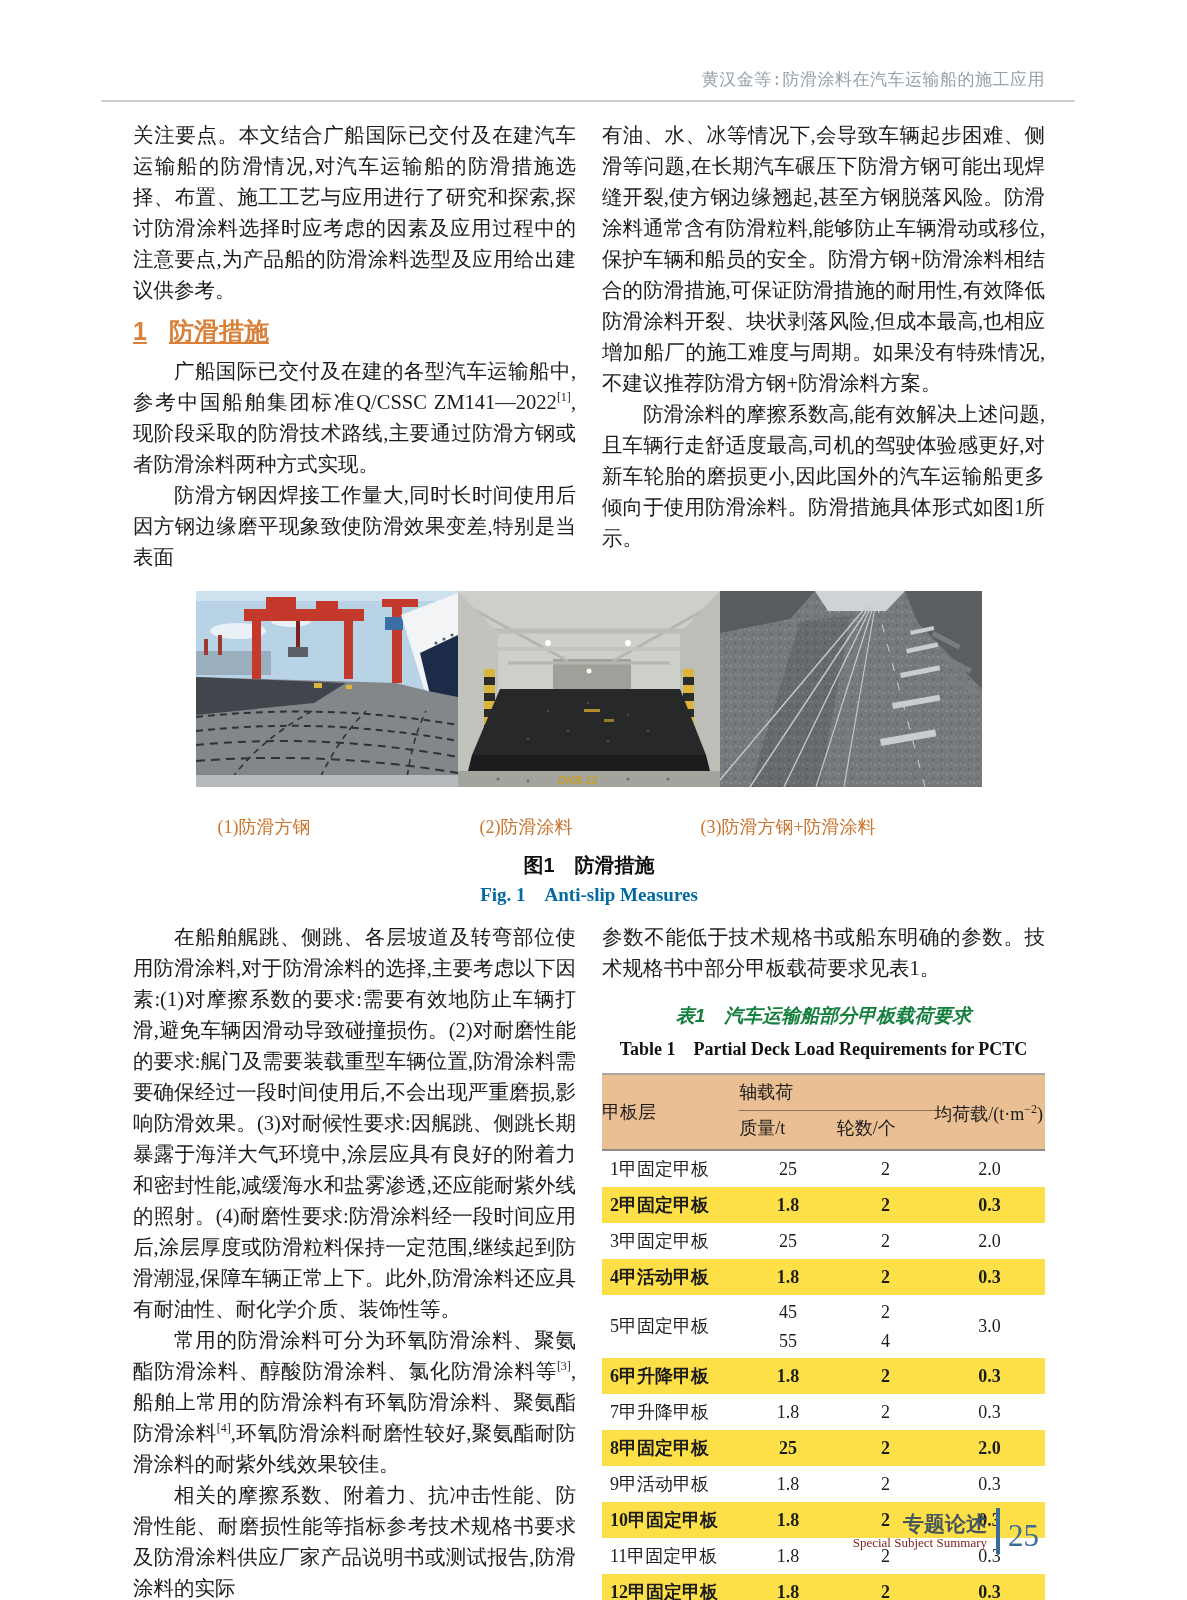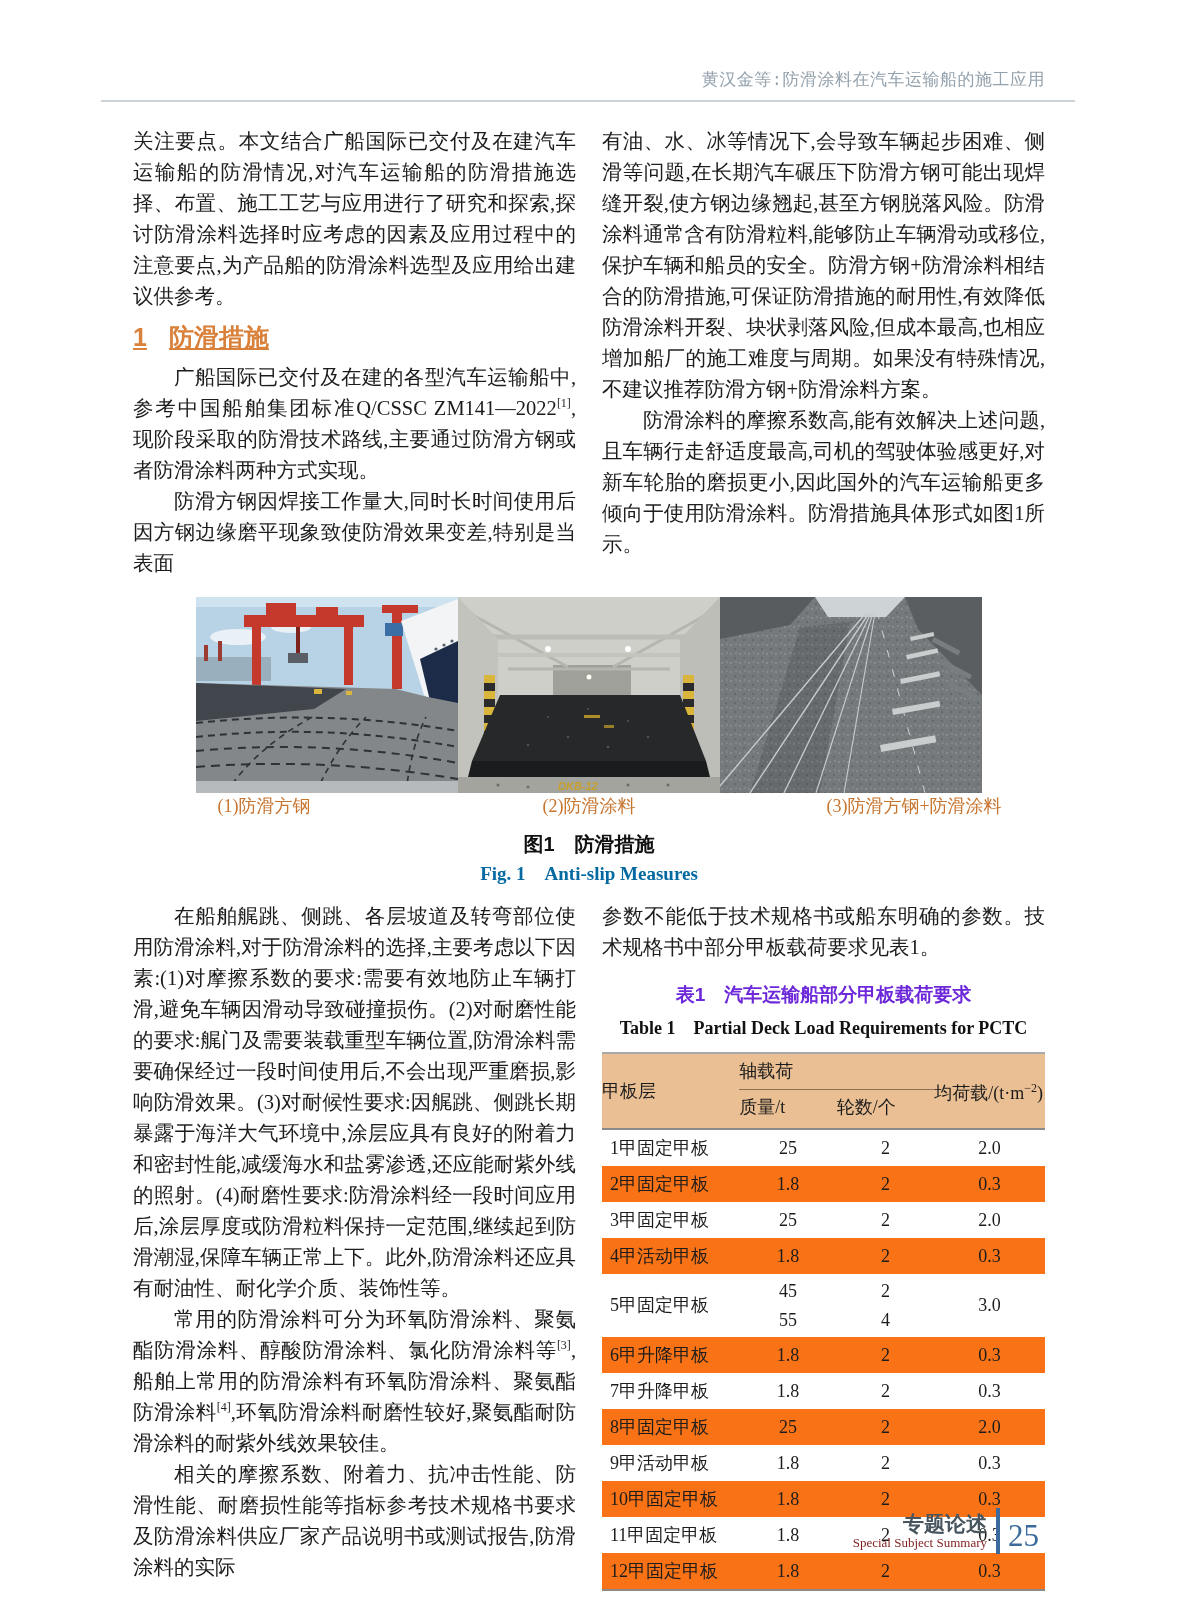--- a/index.html
+++ b/index.html
@@ -4,50 +4,50 @@
 <style>
   html,body{margin:0;padding:0;background:#ffffff;}
   body{width:1187px;height:1600px;position:relative;font-family:"Liberation Serif",serif;color:#1c1c1c;overflow:hidden;}
   .page{padding:68px 142px 0 133px;}
 
   
   .running-title{text-align:right;color:#94a2ad;font-size:17px;font-family:Liberation Mono, monospace;letter-spacing:.5px;}
   .header-rule{border:none;border-top:2px solid #ccd3d8;margin:9px -30px 0 -32px;}
 
   
-  .cols{display:flex;gap:26px;margin-top:24px;}
+  .cols{display:flex;gap:26px;margin-top:18px;}
   .col{flex:1;min-width:0;font-size:20.5px;line-height:31px;text-align:justify;}
   .col p{margin:0;}
   p.indent{text-indent:2em;}
   sup.ref{font-size:12px;line-height:0;}
 
   h2.sec{font-family:"Liberation Sans",sans-serif;color:#d9813a;font-size:25px;font-weight:bold;margin:10px 0 10px 0;line-height:30px;text-decoration:underline;}
   h2.sec .num{margin-right:22px;}
 
   
   .figure-block{margin-top:18px;text-align:center;}
   .fig-row{display:flex;justify-content:center;gap:0;}
   .fig-img{width:262px;height:196px;display:block;background:#ddd;}
-  .fig-captions{display:flex;justify-content:space-between;gap:8px;margin-top:1px;}
+  .fig-captions{display:flex;justify-content:flex-start;gap:0;margin-top:28px;}
   .fig-cap{width:262px;text-align:center;color:#c8752f;font-size:18px;}
   .figure-title-zh{font-family:"Liberation Sans",sans-serif;font-weight:bold;font-size:20px;margin-top:13px;color:#111;}
   .figure-title-en{font-weight:bold;font-size:19px;margin-top:3px;color:#0369a1;}
 
   
-  .table-title-zh{font-family:"Liberation Sans",sans-serif;font-weight:bold;font-size:19px;text-align:center;margin-top:16px;color:#6d28d9;}
+  .table-title-zh{font-family:"Liberation Sans",sans-serif;font-weight:bold;font-size:19px;text-align:center;margin-top:16px;color:#15803d;font-style:italic;}
   .table-title-en{font-weight:bold;font-size:18px;text-align:center;margin-top:3px;color:#111;}
   table.deck{width:100%;border-collapse:collapse;font-size:18px;margin-top:8px;border-top:2px solid #a9a9a9;border-bottom:2px solid #8a8a8a;}
   table.deck thead{background:#eabf93;}
   table.deck thead th{font-weight:normal;padding:2px 0;border-bottom:0;}
   table.deck thead tr.sub th{padding-bottom:5px;}
   table.deck thead{border-bottom:2px solid #8a8a8a;}
   th.axle{border-bottom:1px solid #8c7257 !important;}
   table.deck td{text-align:center;padding:2.5px 0;}
   table.deck td.deck-name{text-align:left;padding-left:8px;}
-  table.deck tr.shade{background:#f97316;}
+  table.deck tr.shade{background:#fde047;font-weight:bold;}
   table.deck td div{line-height:29px;}
   sup.unit{font-size:12px;}
 
   
   .footer{position:absolute;right:148px;bottom:46px;display:flex;align-items:center;}
   .footer-labels{text-align:right;margin-right:9px;}
   .footer-zh{color:#47555f;font-weight:bold;font-size:21px;font-family:"Liberation Sans",sans-serif;line-height:23px;}
   .footer-en{color:#7f1d1d;font-size:13px;font-family:Liberation Serif, serif;line-height:16px;}
   .footer-bar{width:4px;height:46px;background:#3a6b9c;margin-right:8px;}
   .footer-page{color:#3a6b9c;font-size:31px;align-self:flex-end;}

